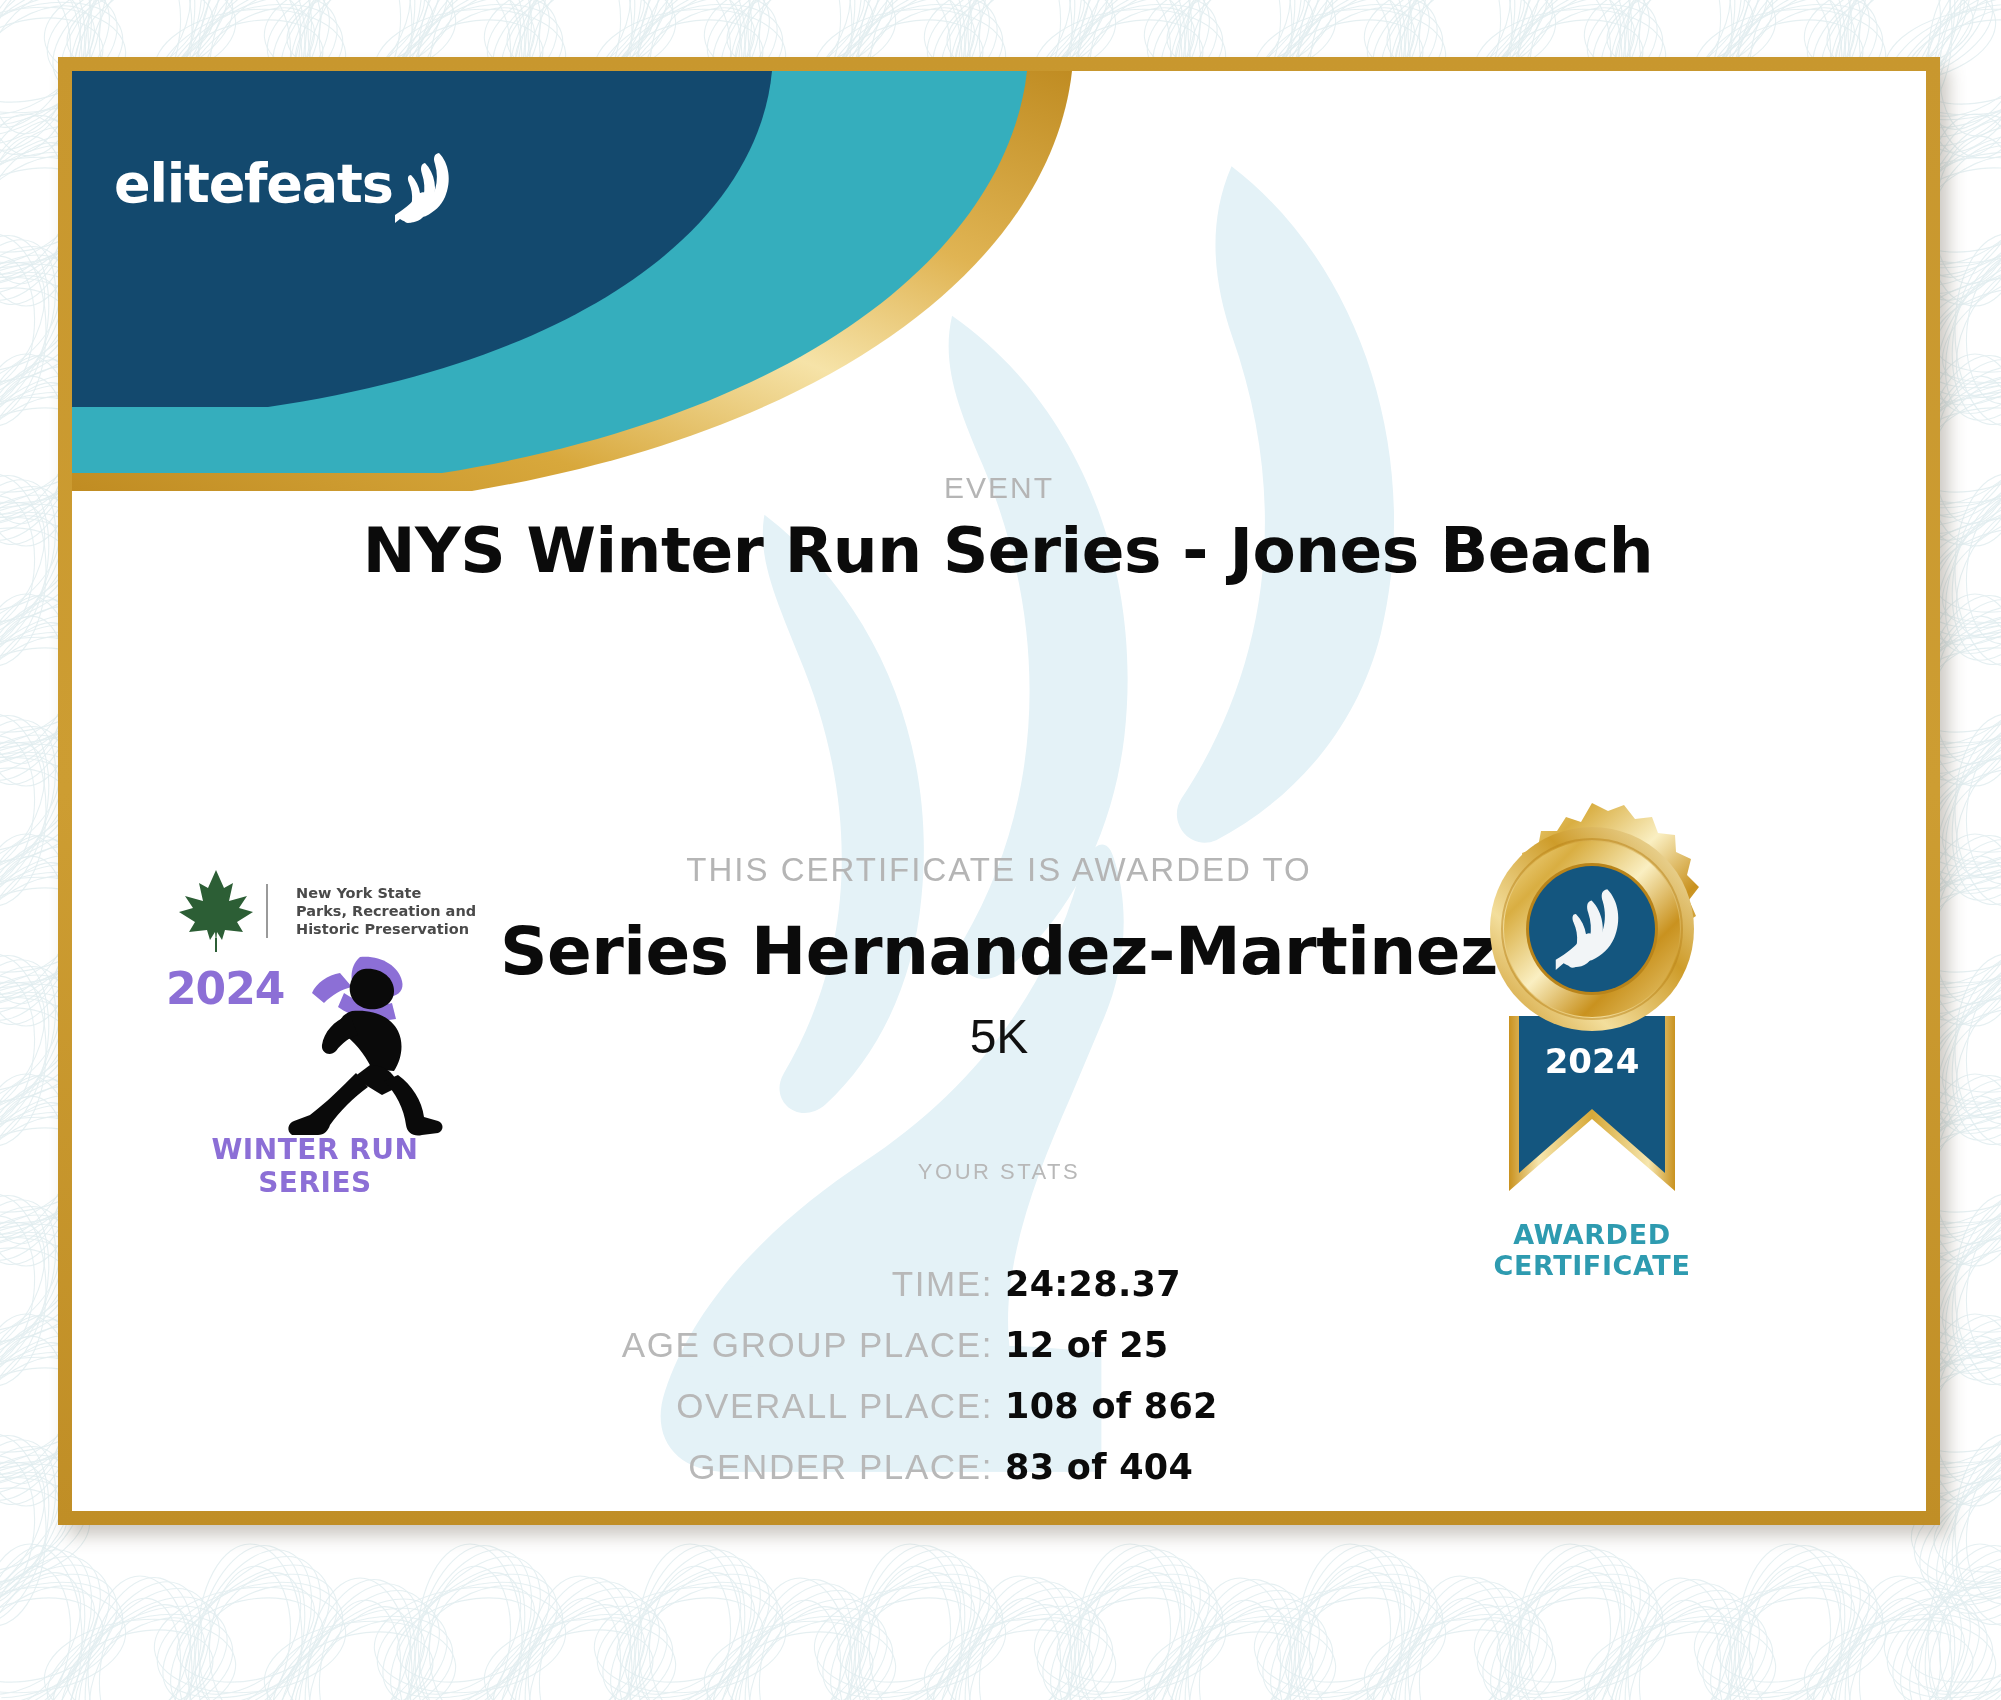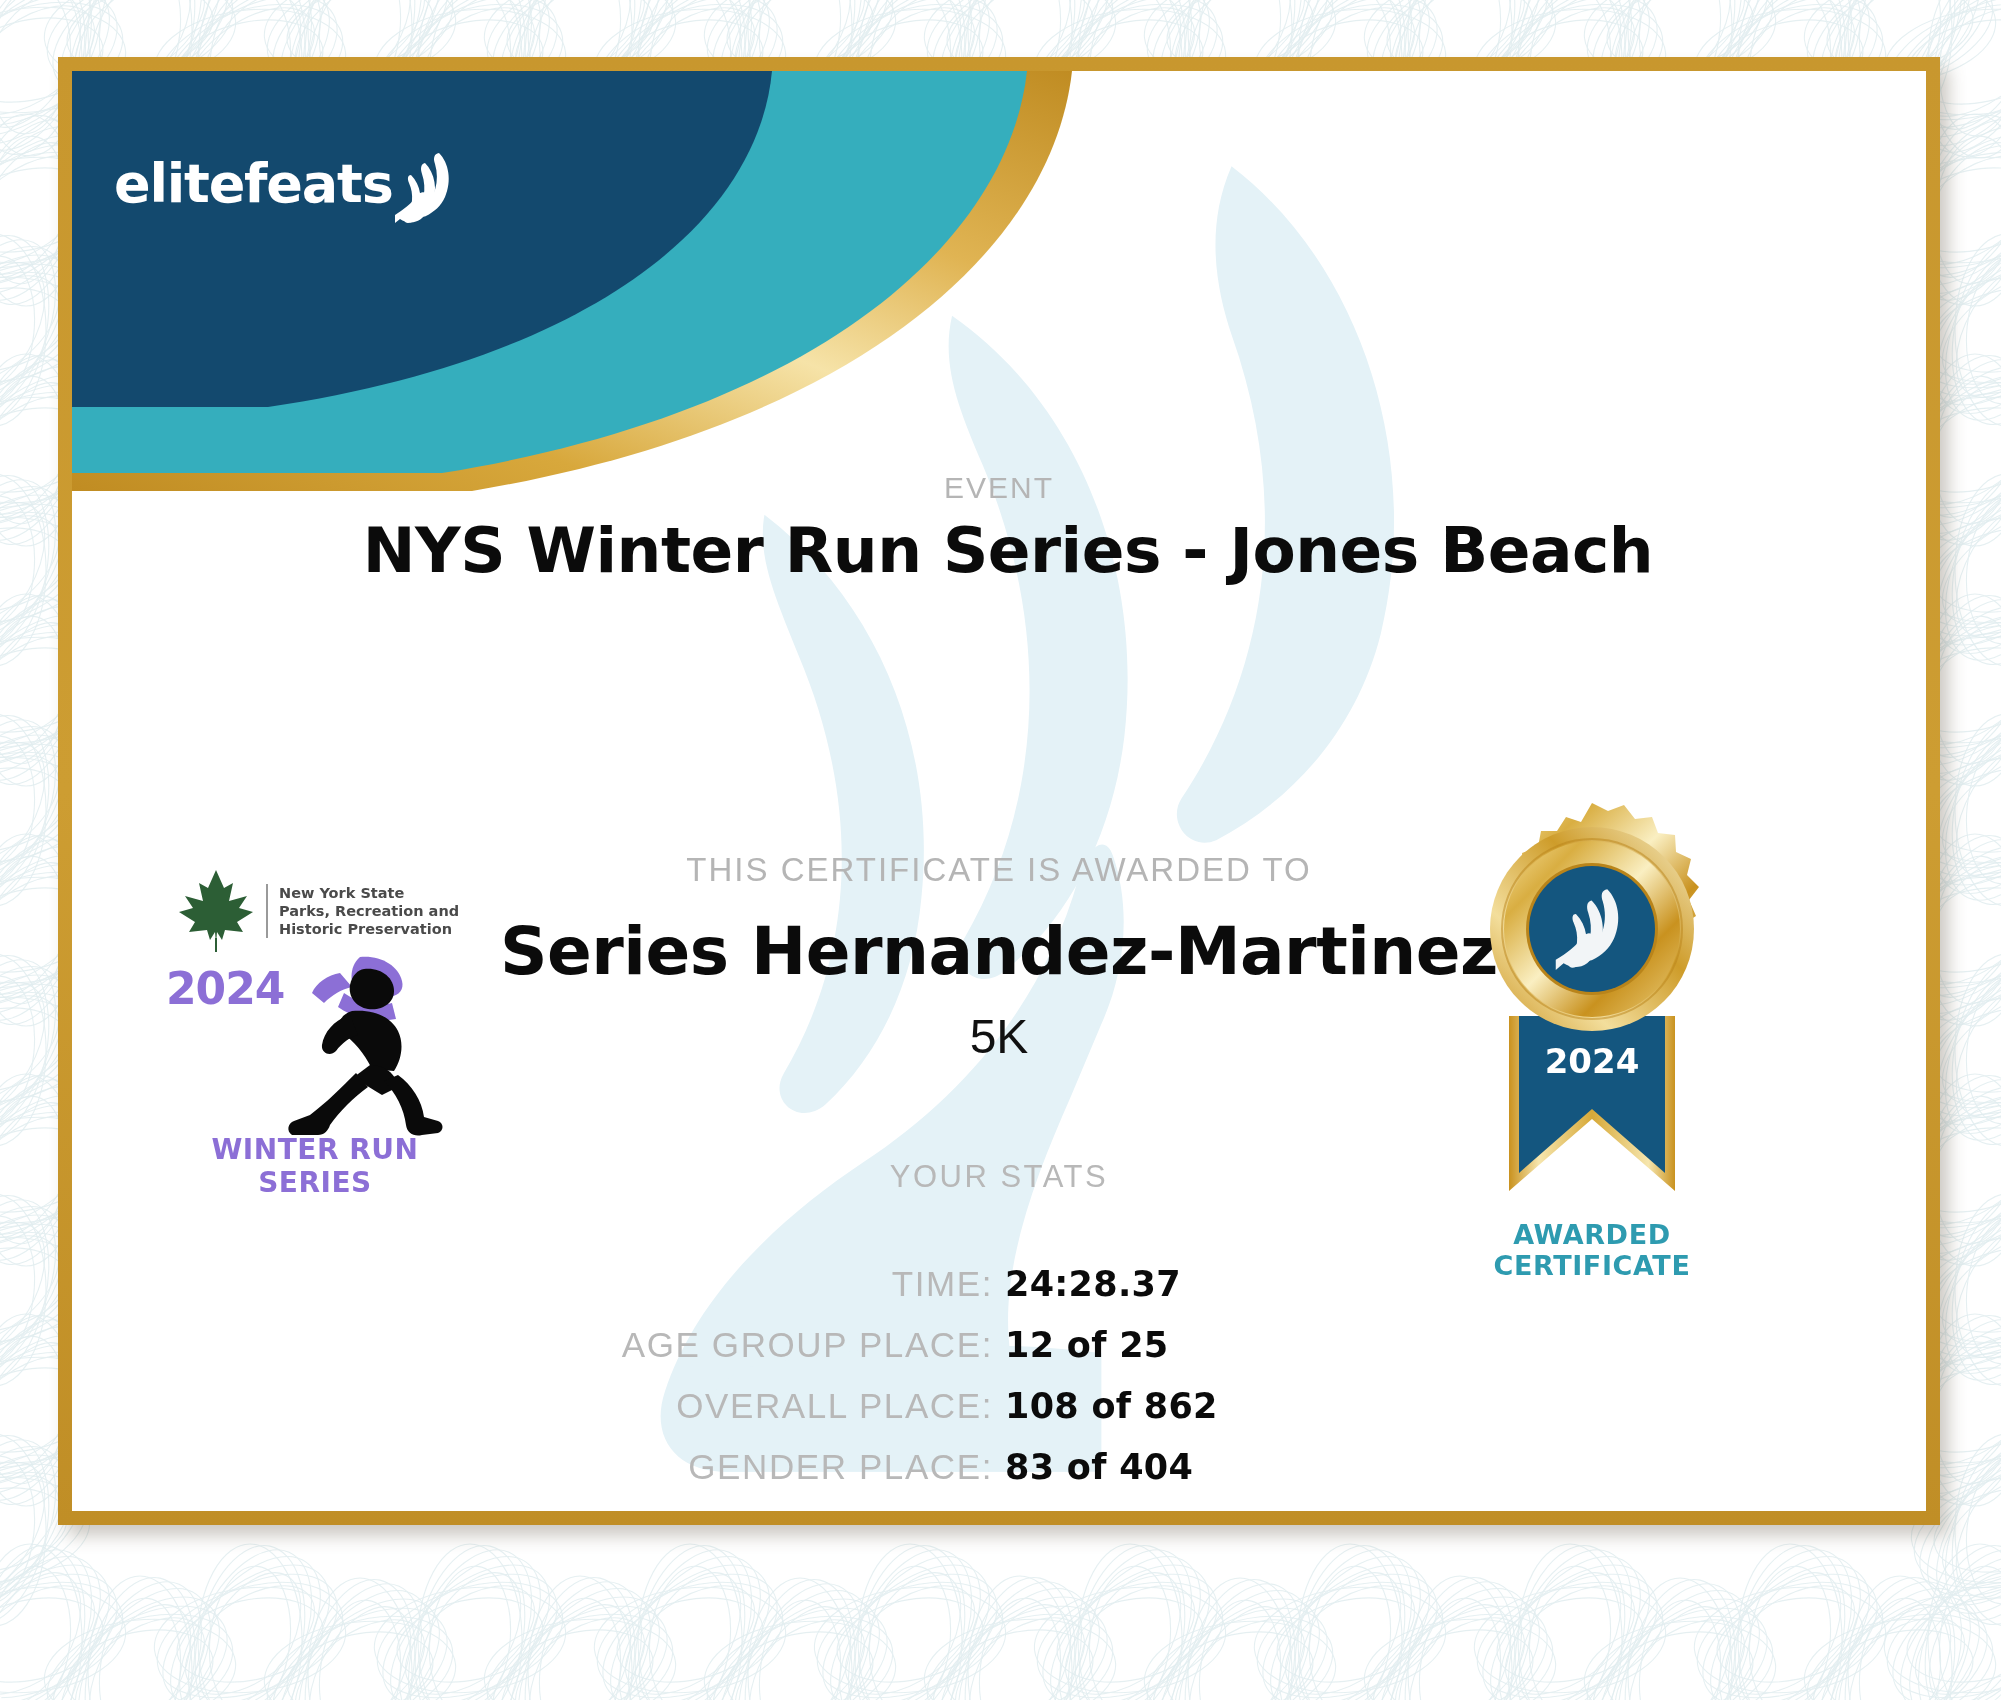--- a/index.html
+++ b/index.html
@@ -133,21 +133,21 @@
     top: 842px;
     font-size: 66px;
   }
   #distance {
     top: 938px;
     font-size: 48px;
     font-family: "Liberation Sans", sans-serif;
     color: #111;
     font-weight: normal;
   }
-  #stats-label { top: 1088px; font-size: 31px; }
+  #stats-label { top: 1088px; font-size: 22px; }
 
   
   #stats {
     position: absolute;
     left: 0;
     right: 0;
     top: 1193px;
   }
   .stat-row {
     display: flex;
@@ -185,21 +185,21 @@
     display: flex;
     align-items: center;
   }
   #nys-text {
     font-family: "DejaVu Sans", sans-serif;
     font-size: 14.5px;
     font-weight: bold;
     color: #4A4A4A;
     line-height: 1.26;
     margin-left: 11px;
-    padding-left: 11px;
+    padding-left: 28px;
     border-left: 2px solid #9A9A9A;
   }
 
   
   #wrs-logo {
     position: absolute;
     left: 78px;
     top: 880px;
     width: 330px;
     height: 250px;

